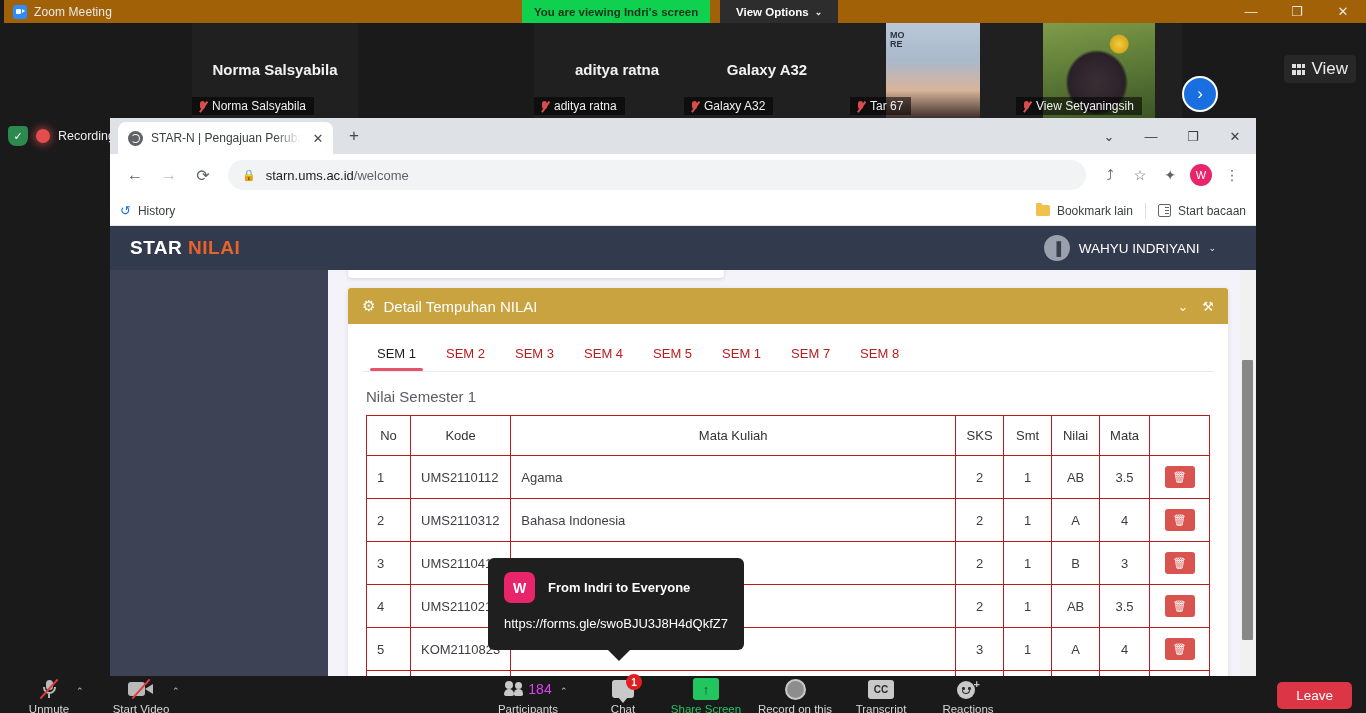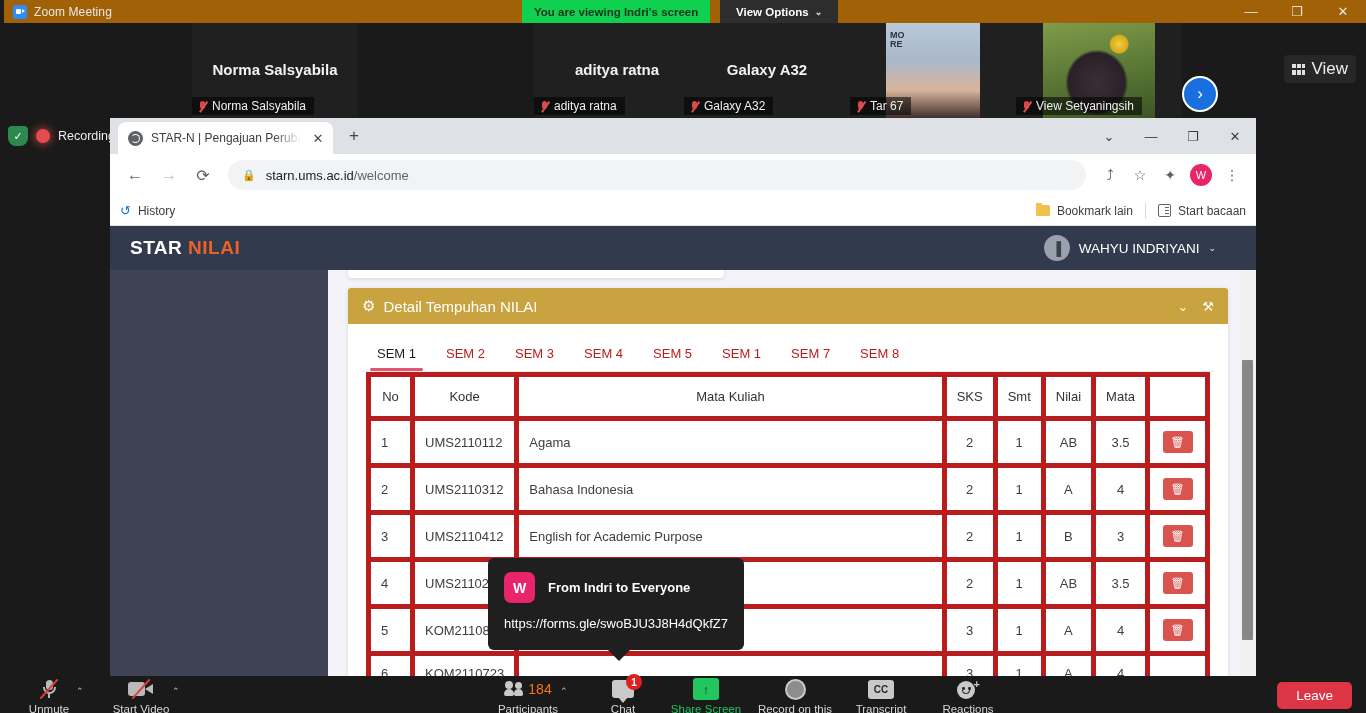--- a/index.html
+++ b/index.html
@@ -213,21 +213,21 @@
   .semtab.active:after {
     content: ""; position: absolute; left: 8px; right: 8px; bottom: 0; height: 3px;
     background: #e4546d; border-radius: 2px;
   }
   .tabs-rule { height: 1px; background: #e9e9ef; margin: 0 14px; }
 
   .sec-title { font-size: 15px; color: #5b5b63; padding: 16px 18px 10px 18px; }
 
   table.grades { width: calc(100% - 36px); margin: 0 18px; border-collapse: collapse; }
   table.grades th, table.grades td {
-    border: 5px solid #b91c1c; font-size: 13px; color: #3d3d44; padding: 10px 10px;
+    border: 1px solid #b91c1c; font-size: 13px; color: #3d3d44; padding: 10px 10px;
   }
   table.grades th { font-weight: normal; color: #333; padding: 12px 10px; }
   .c-no { width: 44px; }
   .c-kode { width: 96px; }
   .c-sks, .c-smt, .c-nilai, .c-bobot { width: 48px; text-align: center; }
   .c-act { width: 60px; text-align: center; }
   .del-btn {
     display: inline-flex; align-items: center; justify-content: center;
     width: 30px; height: 22px; border-radius: 3px; background: #d9534f; color: #fff;
     font-size: 11px;
@@ -276,21 +276,21 @@
   .mic-sh .arc { position: absolute; left: 1.5px; top: 8px; width: 13px; height: 7px; border: 2px solid #b9b9b9; border-top: none; border-radius: 0 0 8px 8px; }
   .mic-sh .stem { position: absolute; left: 7px; top: 15px; width: 2px; height: 4px; background: #b9b9b9; }
   .cam-sh { position: relative; width: 26px; height: 16px; }
   .cam-sh .box { position: absolute; left: 0; top: 1px; width: 17px; height: 14px; border-radius: 3px; background: #b9b9b9; }
   .cam-sh .tri { position: absolute; left: 17px; top: 3px; width: 0; height: 0; border-top: 5px solid transparent; border-bottom: 5px solid transparent; border-right: 8px solid #b9b9b9; }
   .ppl { position: relative; width: 24px; height: 16px; }
   .ppl .h1 { position: absolute; left: 1px; top: 0; width: 8px; height: 8px; border-radius: 50%; background: #c9c9c9; }
   .ppl .b1 { position: absolute; left: 0; top: 8px; width: 10px; height: 7px; border-radius: 5px 5px 2px 2px; background: #c9c9c9; }
   .ppl .h2 { position: absolute; left: 11px; top: 1px; width: 7px; height: 7px; border-radius: 50%; background: #c9c9c9; }
   .ppl .b2 { position: absolute; left: 10px; top: 8px; width: 9px; height: 7px; border-radius: 5px 5px 2px 2px; background: #c9c9c9; }
-  .cnt { font-size: 14px; color: #f97316; margin-left: 0; }
+  .cnt { font-size: 14px; color: #d946ef; margin-left: 0; }
   .bub { width: 22px; height: 18px; background: #c9c9c9; border-radius: 3px; position: relative; }
   .bub:after { content: ""; position: absolute; left: 6px; bottom: -5px; border-left: 5px solid transparent; border-right: 5px solid transparent; border-top: 6px solid #c9c9c9; }
   .badge {
     position: absolute; right: -8px; top: -6px; min-width: 16px; height: 16px;
     background: #e02020; color: #fff; border-radius: 8px; font-size: 10px; font-weight: bold;
     display: flex; align-items: center; justify-content: center; padding: 0 4px;
   }
   .share-sq { width: 26px; height: 22px; background: #22c55e; border-radius: 3px; display: flex; align-items: center; justify-content: center; color: #0b3d20; font-size: 13px; }
   .rec-circle { width: 21px; height: 21px; border-radius: 50%; border: 2px solid #c9c9c9; background: #8d8d8d; }
   .cc-sq { width: 26px; height: 19px; background: #c9c9c9; border-radius: 3px; color: #2b2b2b; font-size: 10px; font-weight: bold; display: flex; align-items: center; justify-content: center; }
@@ -484,20 +484,21 @@
             <div class="semtab">SEM 2</div>
             <div class="semtab">SEM 3</div>
             <div class="semtab">SEM 4</div>
             <div class="semtab">SEM 5</div>
             <div class="semtab">SEM 1</div>
             <div class="semtab">SEM 7</div>
             <div class="semtab">SEM 8</div>
           </div>
           <div class="tabs-rule"></div>
 
+          <div class="sec-title">Nilai Semester 1</div>
 
           <table class="grades">
             <thead>
               <tr>
                 <th class="c-no">No</th>
                 <th class="c-kode">Kode</th>
                 <th>Mata Kuliah</th>
                 <th class="c-sks">SKS</th>
                 <th class="c-smt">Smt</th>
                 <th class="c-nilai">Nilai</th>

